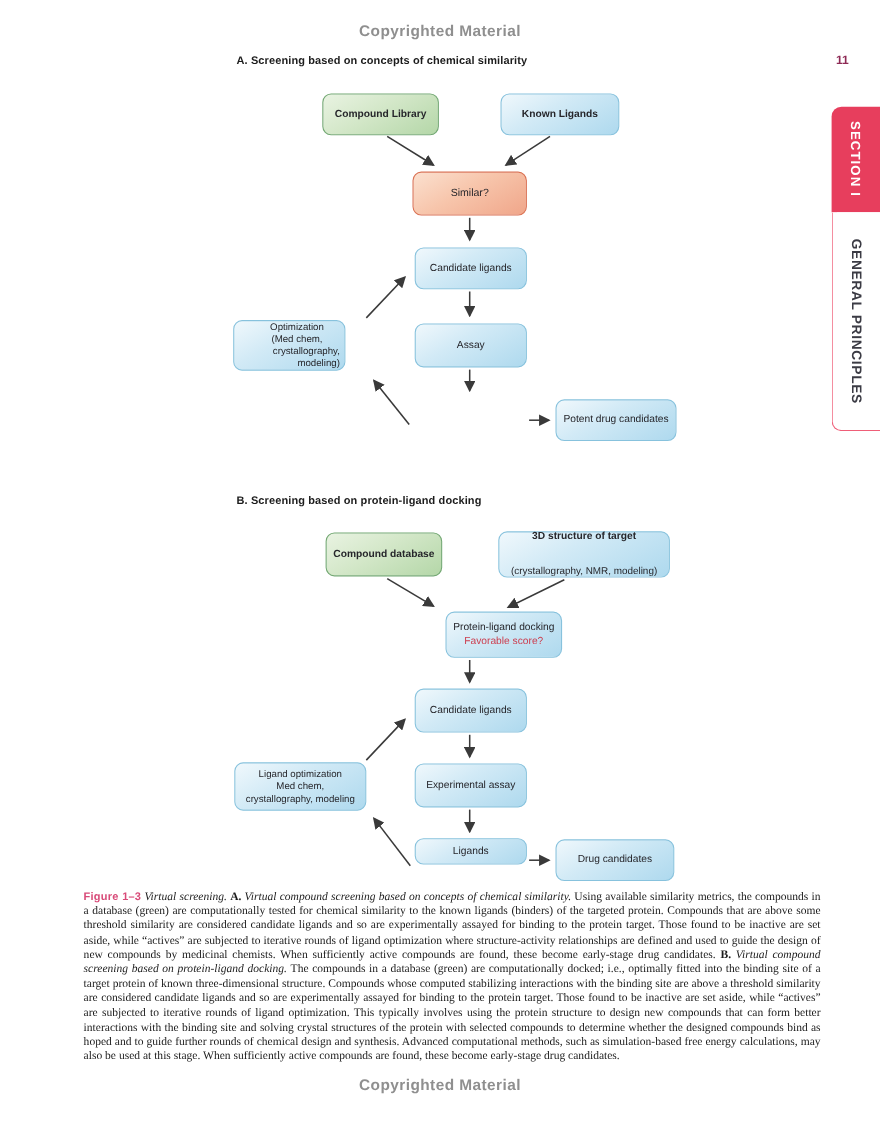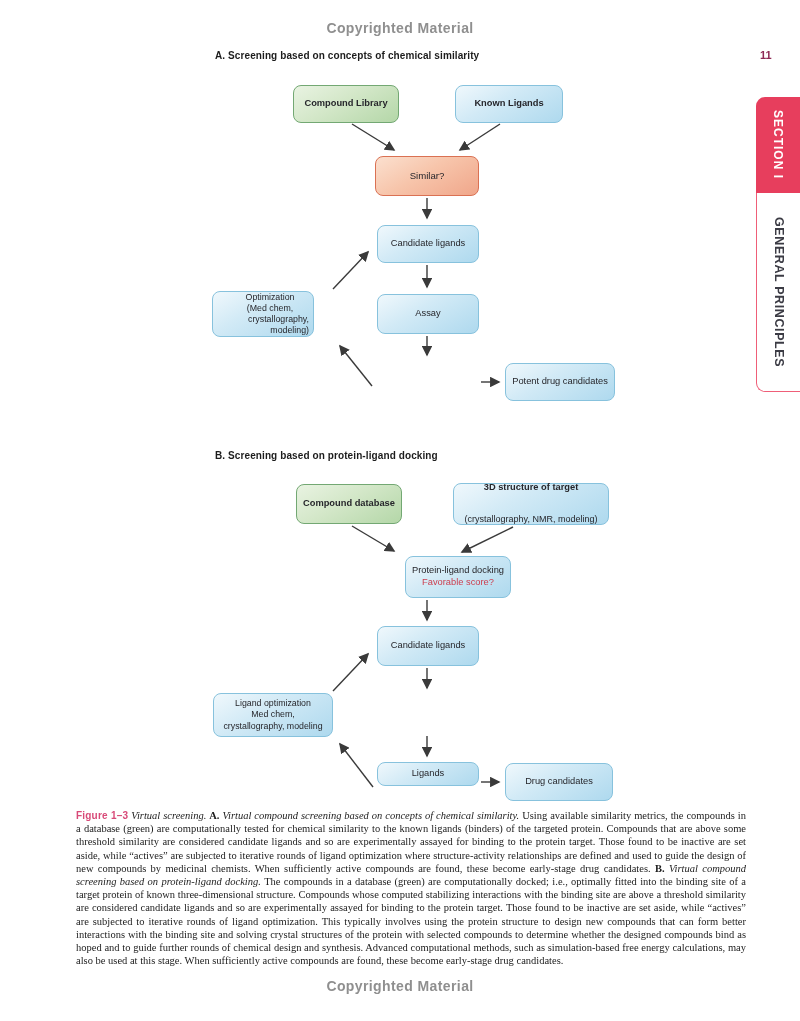--- a/index.html
+++ b/index.html
@@ -123,20 +123,23 @@
     <span class="red-text">Favorable score?</span>
   </div>
   <div class="box blue" style="left:377px; top:626px; width:102px; height:40px;">
     <span>Candidate ligands</span>
   </div>
   <div class="box blue small" style="left:213px; top:693px; width:120px; height:44px;">
     <span>Ligand optimization</span>
     <span class="italic">Med chem,</span>
     <span class="italic">crystallography, modeling</span>
   </div>
+  <div class="box blue" style="left:377px; top:694px; width:102px; height:40px;">
+    <span>Experimental assay</span>
+  </div>
   <div class="box blue" style="left:377px; top:762px; width:102px; height:24px;">
     <span>Ligands</span>
   </div>
   <div class="box blue" style="left:505px; top:763px; width:108px; height:38px;">
     <span>Drug candidates</span>
   </div>
 
   <svg id="arrows" width="800" height="1021" viewBox="0 0 800 1021">
     <defs>
       <marker id="ah" viewBox="0 0 10 10" refX="8.5" refY="5" markerWidth="7.5" markerHeight="7.5" orient="auto-start-reverse">

